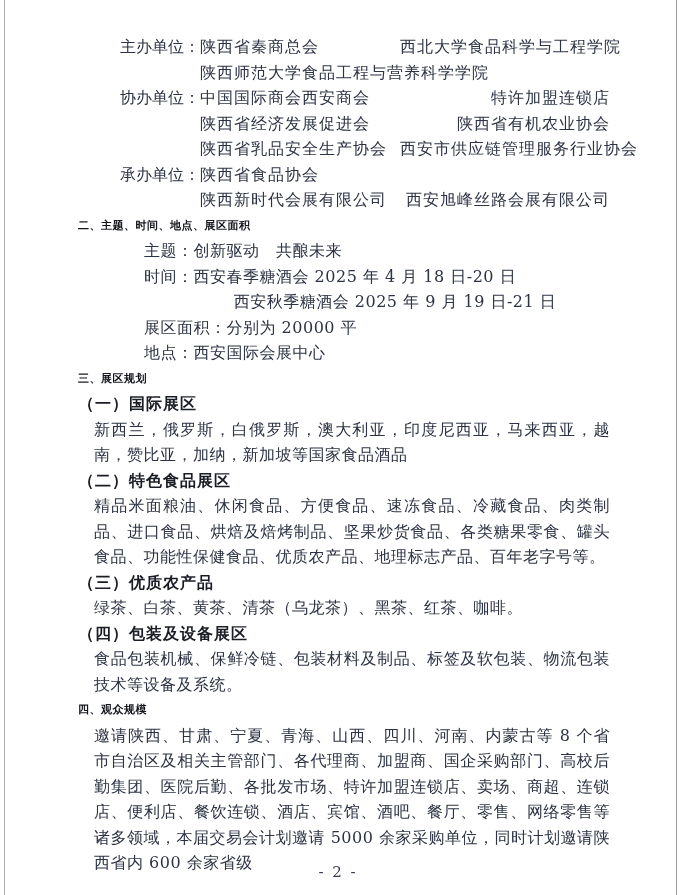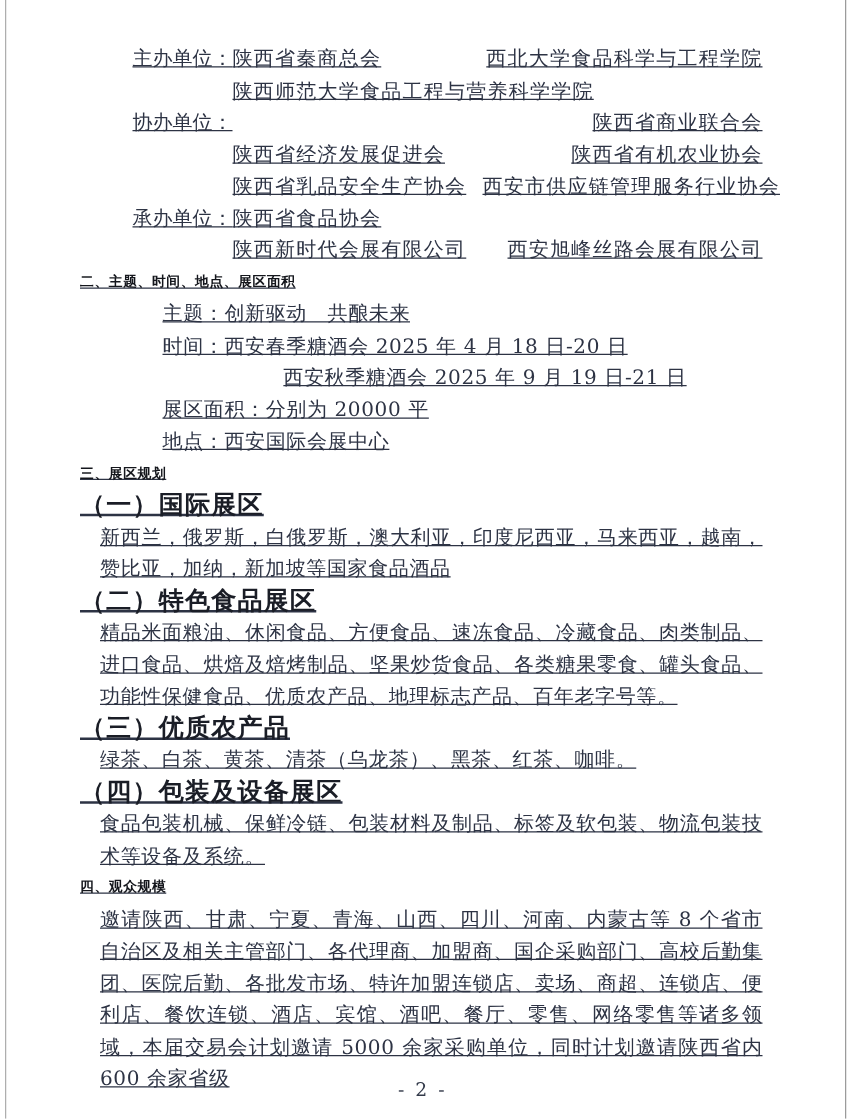--- a/index.html
+++ b/index.html
@@ -9,42 +9,41 @@
     font-family:"DejaVu Serif","Liberation Serif",serif;
     position:relative;
     overflow:hidden;
   }
   .page{position:absolute;inset:0;background:#ffffff;}
   .edge{position:absolute;top:0;bottom:0;width:1px;background:#aeaeae;}
   .edge-left{left:4px;}
   .edge-right{left:676px;background:#9b9b9b;}
   .doc{
     position:absolute;
-    left:80px;right:75px;top:34px;
+    left:94px;right:75px;top:34px;
     color:#2d3344;
     font-size:16px;
     line-height:25.5px;
-    text-decoration:underline;
   }
   .org-row{display:flex;align-items:baseline;padding-left:26px;white-space:nowrap;}
   .org-label{width:80px;flex:0 0 auto;}
   .org-col1{width:200px;flex:0 0 auto;letter-spacing:1px;}
   .org-col1.org-span{width:auto;}
   .org-col2{flex:1 1 auto;letter-spacing:1px;text-align:right;}
   .h1{
     font-family:"DejaVu Sans","Liberation Sans",sans-serif;
     font-weight:700;
     font-size:11px;
     color:#14161c;
     margin-left:-16px;
     letter-spacing:0.5px;
   }
   .h2{
     font-weight:700;
-    font-size:20px;
+    font-size:16px;
     color:#1a1d26;
     margin-left:-16px;
     letter-spacing:1px;
   }
   .kv{margin-left:50px;letter-spacing:0.5px;}
   .kv-cont{margin-left:86px;letter-spacing:0.5px;text-align:center;}
   p.body{
     margin:0;
     text-align:justify;
     text-justify:inter-ideograph;
@@ -74,21 +73,22 @@
         <span class="org-label">主办单位：</span>
         <span class="org-col1">陕西省秦商总会</span>
         <span class="org-col2">西北大学食品科学与工程学院</span>
       </div>
       <div class="org-row">
         <span class="org-label"></span>
         <span class="org-col1 org-span">陕西师范大学食品工程与营养科学学院</span>
       </div>
       <div class="org-row">
         <span class="org-label">协办单位：</span>
-        <span class="org-col2">陕西省商业联合会</span>
+        <span class="org-col1">中国国际商会西安商会</span>
+        <span class="org-col2">特许加盟连锁店</span>
       </div>
       <div class="org-row">
         <span class="org-label"></span>
         <span class="org-col1">陕西省经济发展促进会</span>
         <span class="org-col2">陕西省有机农业协会</span>
       </div>
       <div class="org-row">
         <span class="org-label"></span>
         <span class="org-col1">陕西省乳品安全生产协会</span>
         <span class="org-col2">西安市供应链管理服务行业协会</span>

